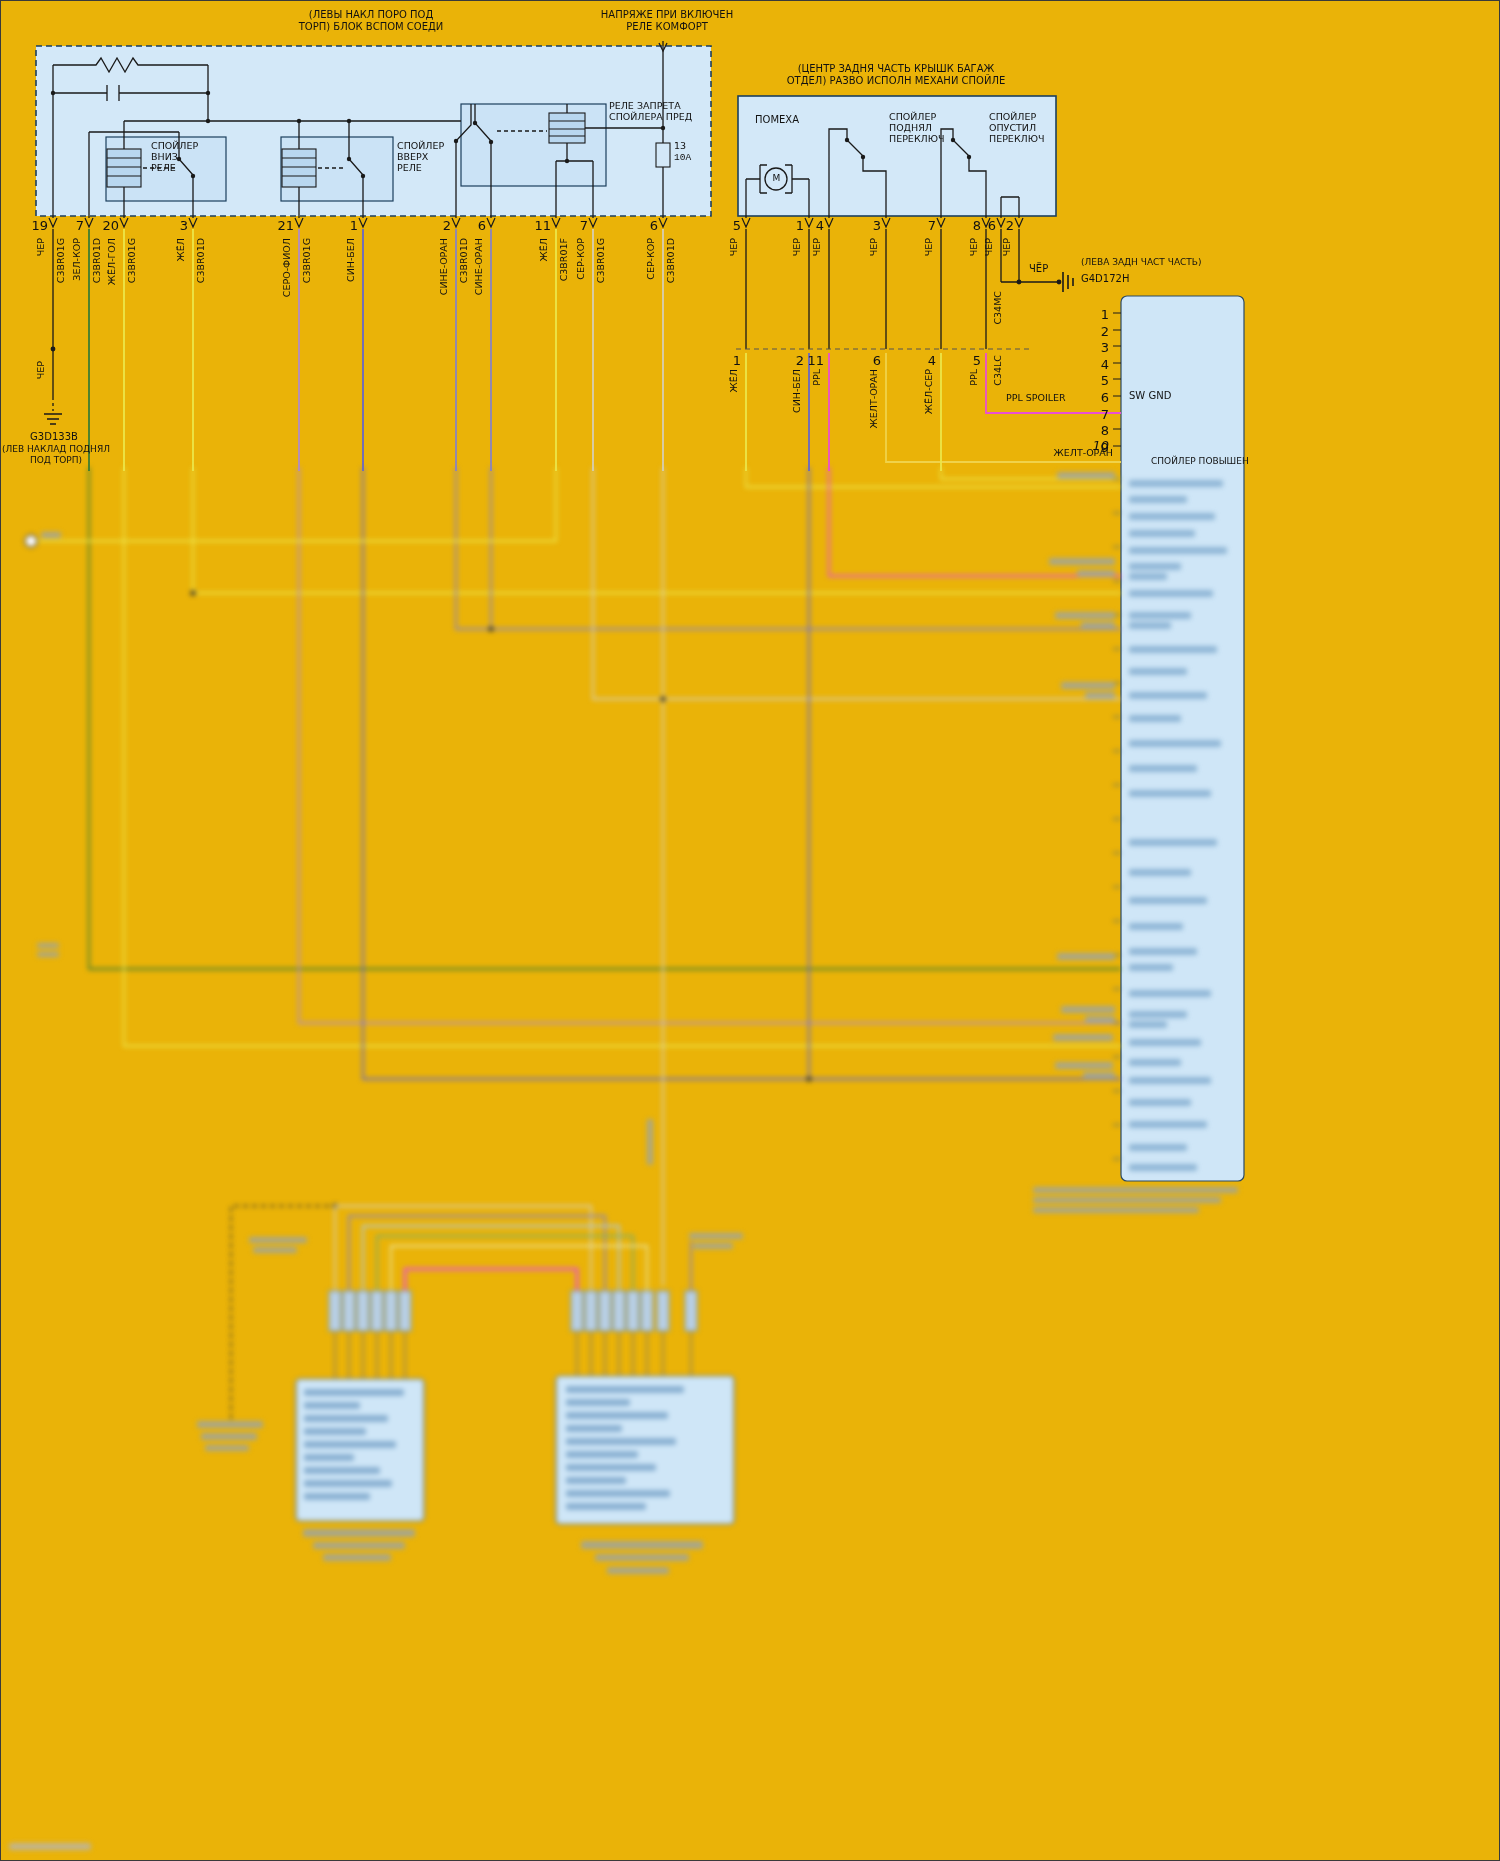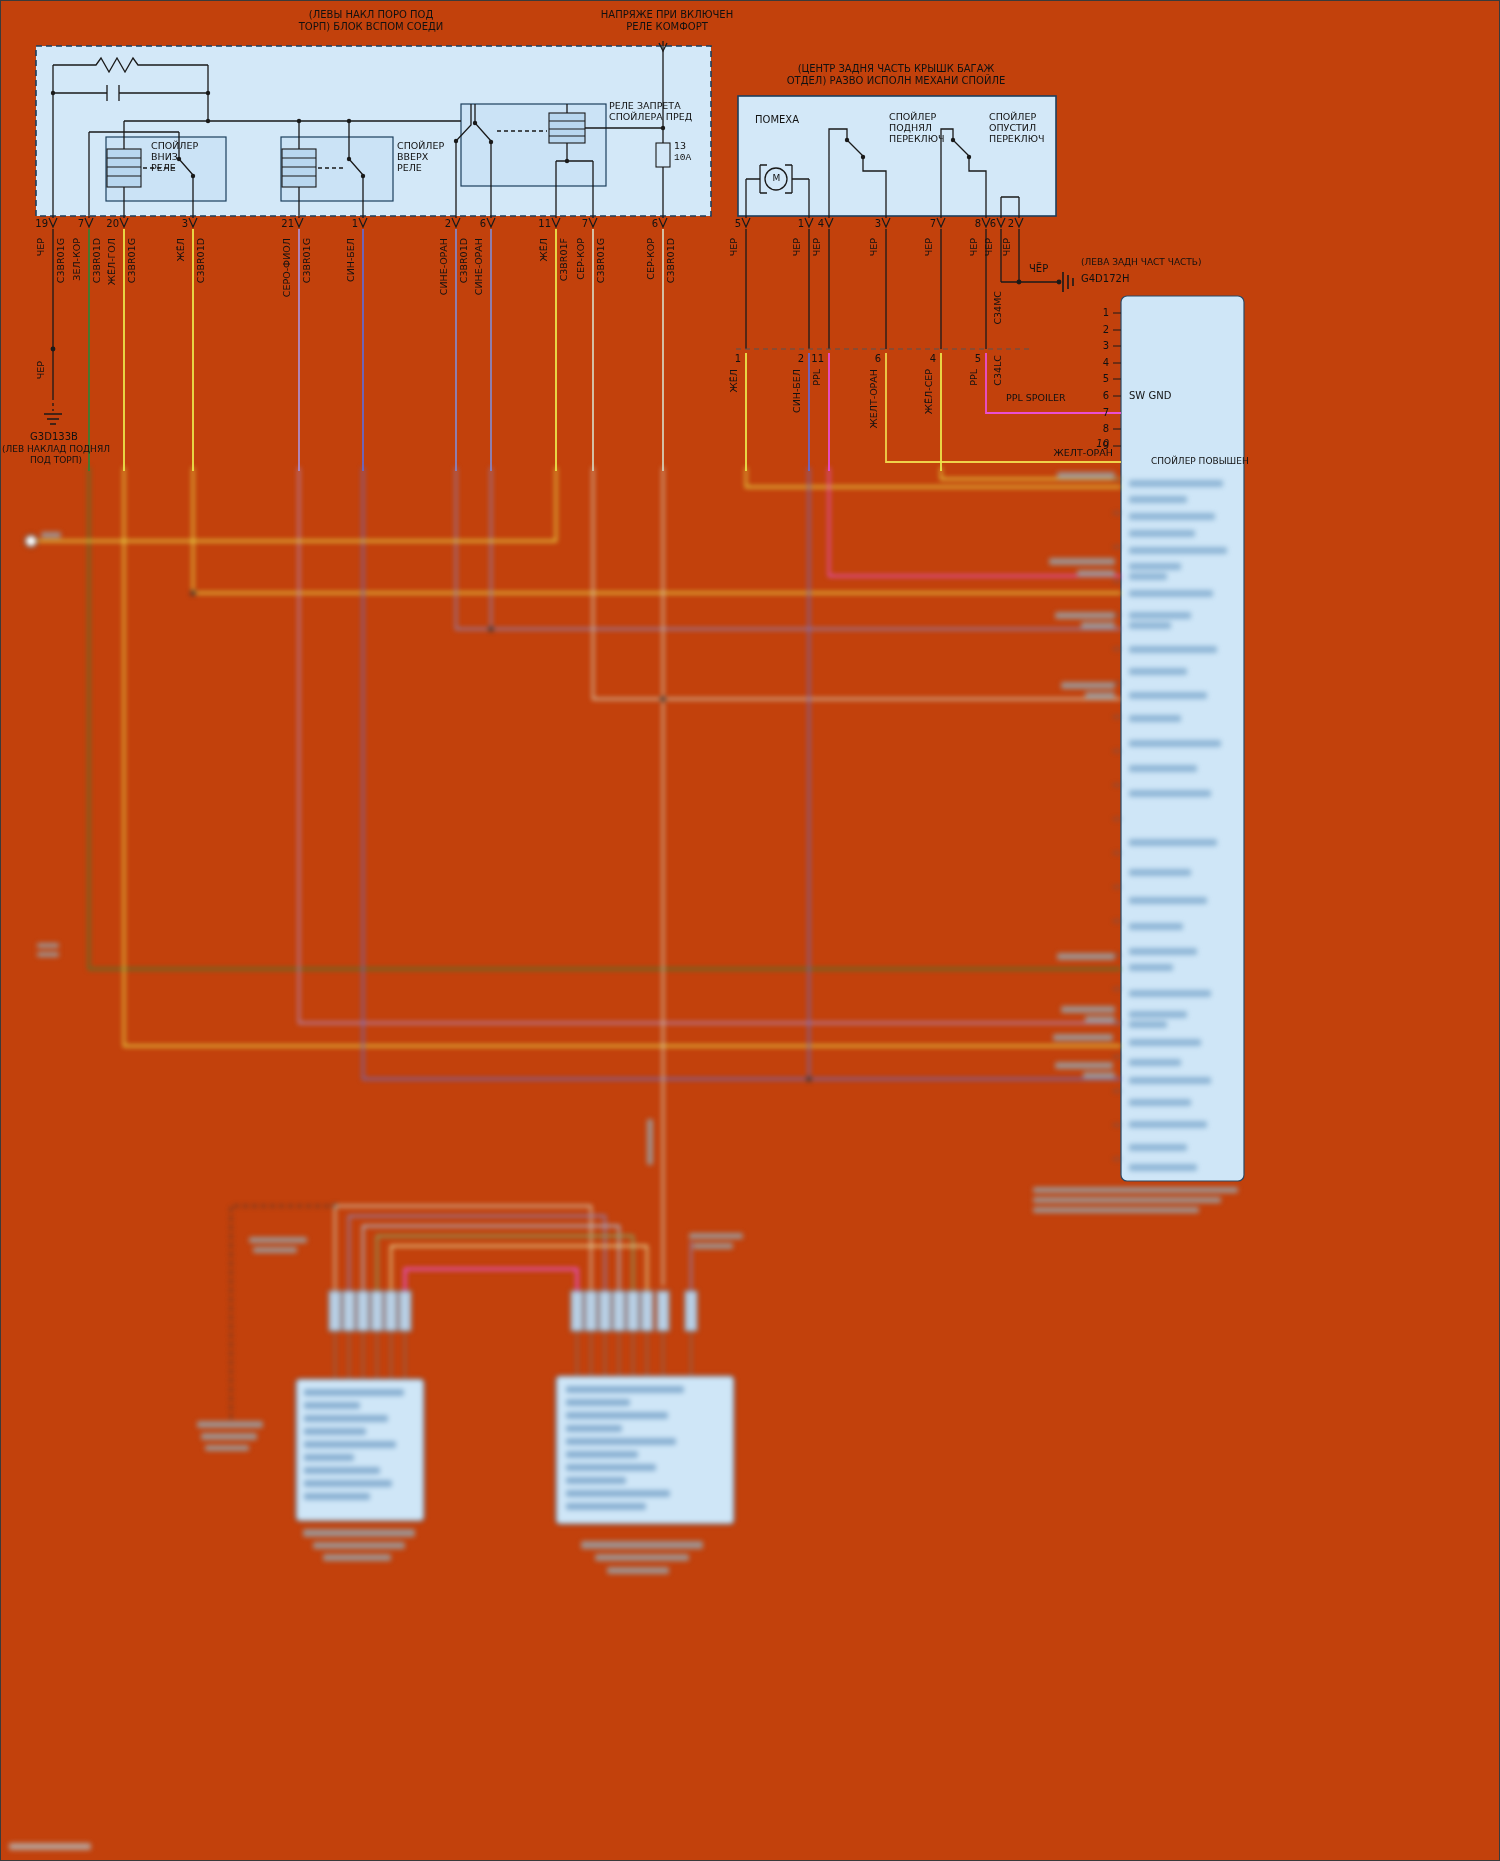--- a/index.html
+++ b/index.html
@@ -1,21 +1,21 @@
 <!DOCTYPE html>
 <html><head>
 <meta charset="utf-8">
 <style>
   html,body{margin:0;padding:0;background:#ffffff;}
-  #canvas{position:relative;width:1500px;height:1861px;background:#c2410c;border:1px solid #3a3a3a;box-sizing:border-box;overflow:hidden;font-family:"DejaVu Sans",sans-serif;}
+  #canvas{position:relative;width:1500px;height:1861px;background:#eab308;border:1px solid #3a3a3a;box-sizing:border-box;overflow:hidden;font-family:"DejaVu Sans",sans-serif;}
   .abs{position:absolute;left:0;top:0;}
   svg{display:block;}
   .t{position:absolute;font:10px/1.18 "DejaVu Sans",sans-serif;color:#111;white-space:pre-line;z-index:3;}
   .c{text-align:center;}
-  .num{font-size:10px;text-align:right;}
+  .num{font-size:13px;text-align:right;}
   .v{writing-mode:vertical-rl;transform:rotate(180deg);font-size:9.5px;line-height:1;}
   .s{font-size:9.5px;}
   .f9{font-size:9px;}
   .ra{text-align:right;}
   #sharp-svg{z-index:1;}
   #blur-layer{position:absolute;left:0;top:0;width:1500px;height:1861px;z-index:4;filter:blur(2.6px);pointer-events:none;}
 </style>
 </head>
 <body>
 

